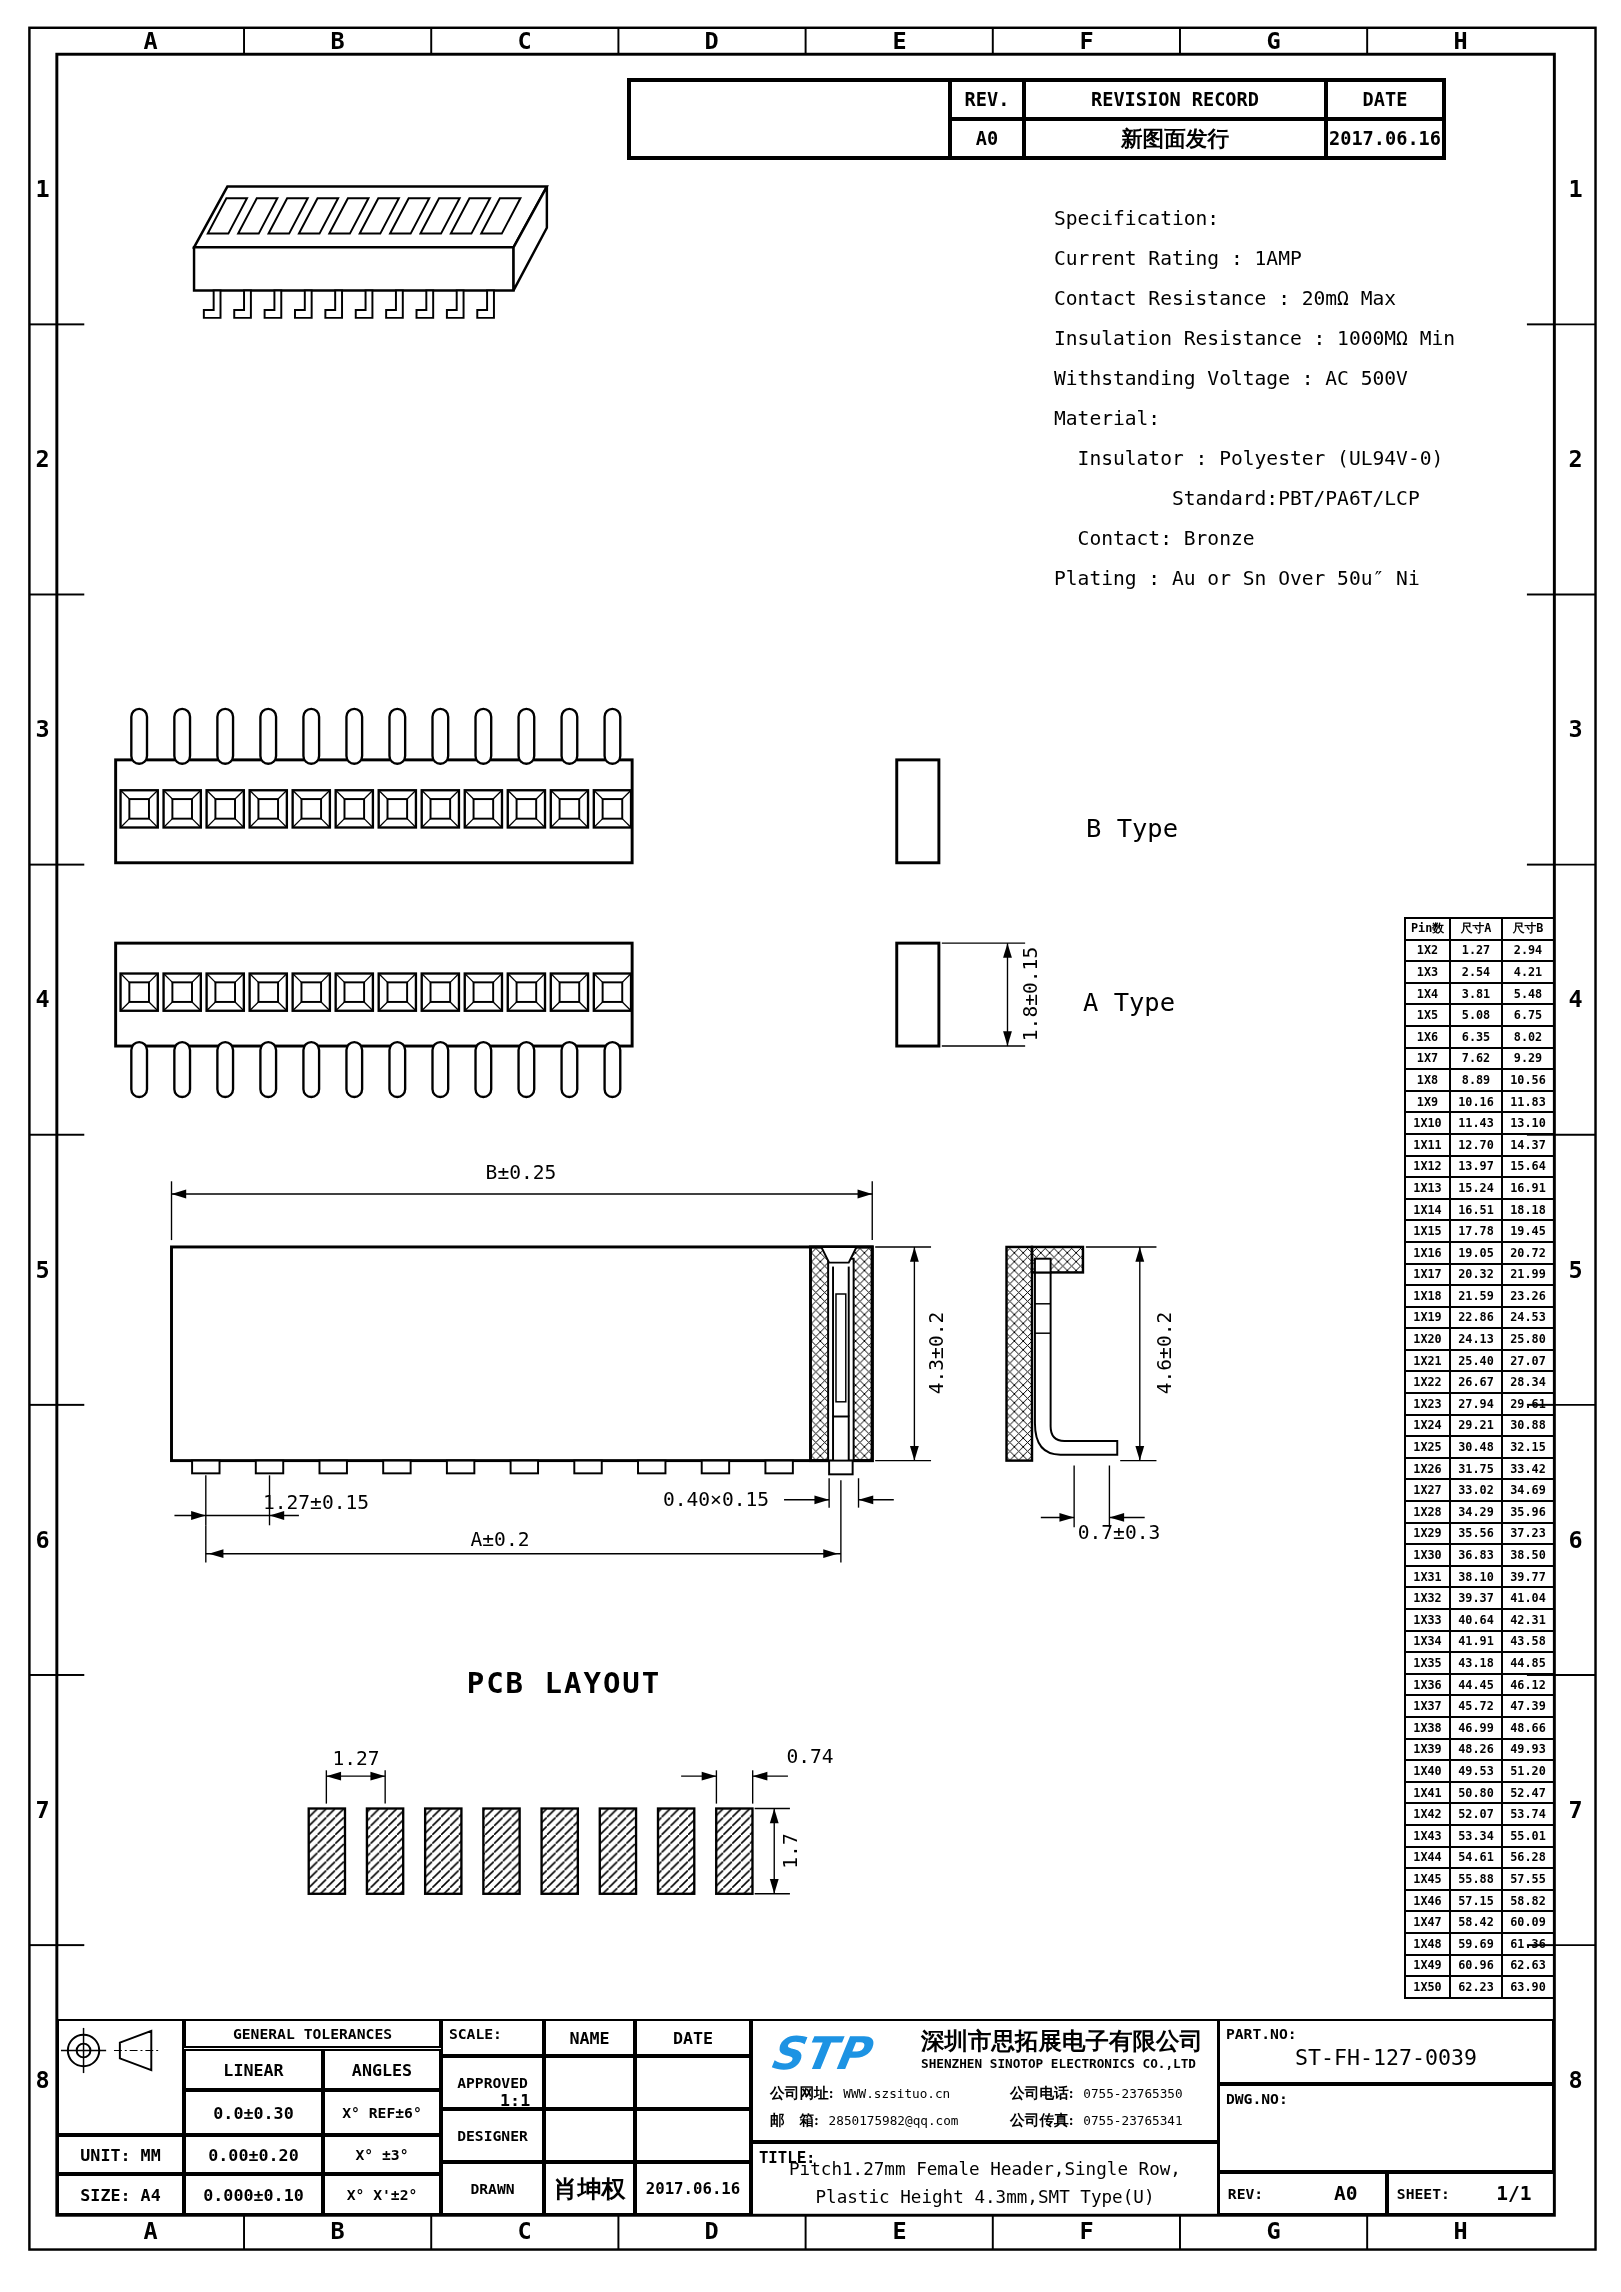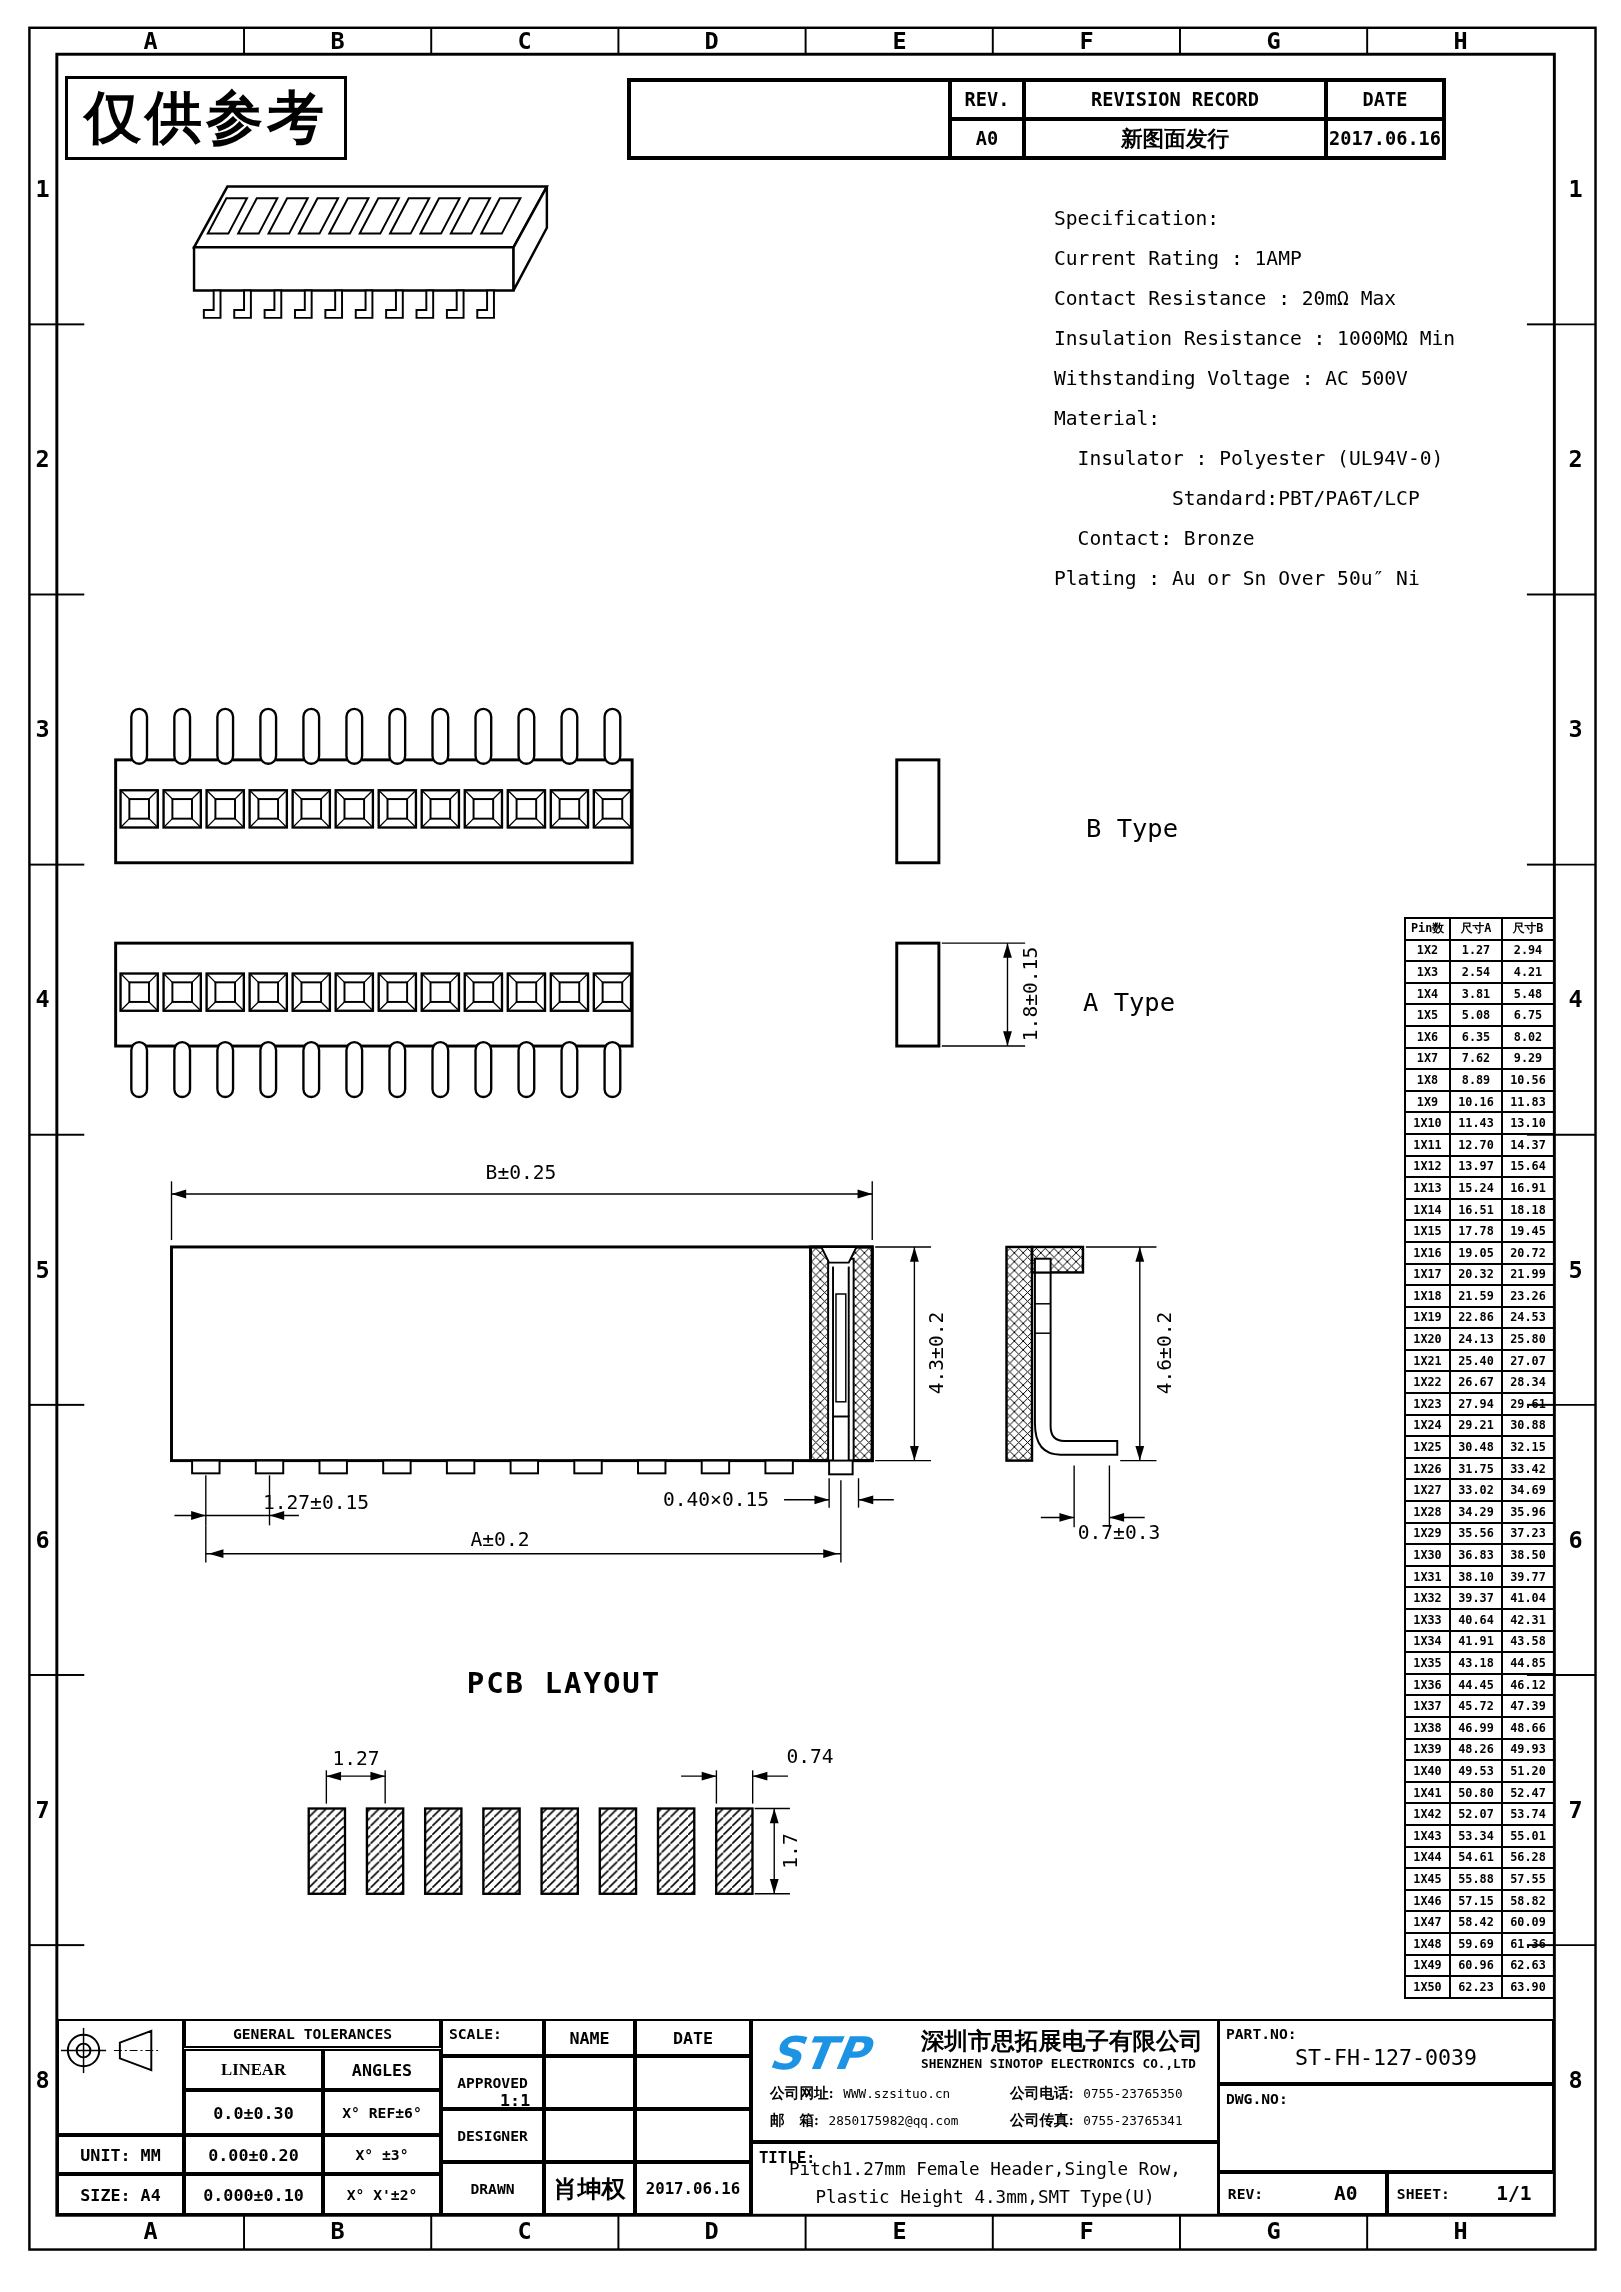--- a/index.html
+++ b/index.html
@@ -415,21 +415,20 @@
         <polygon points="0,0 -15,4.5 -15,-4.5" transform="translate(731,1812) rotate(0)" fill="#000"></polygon>
         <polygon points="0,0 -15,4.5 -15,-4.5" transform="translate(768,1812) rotate(180)" fill="#000"></polygon>
         <line x1="770" y1="1845" x2="806" y2="1845" stroke="#000" stroke-width="1.4"></line>
         <line x1="770" y1="1932" x2="806" y2="1932" stroke="#000" stroke-width="1.4"></line>
         <line x1="790" y1="1845" x2="790" y2="1932" stroke="#000" stroke-width="1.4"></line>
         <polygon points="0,0 -15,4.5 -15,-4.5" transform="translate(790,1845) rotate(-90)" fill="#000"></polygon>
         <polygon points="0,0 -15,4.5 -15,-4.5" transform="translate(790,1932) rotate(90)" fill="#000"></polygon>
       </g>
   </svg>
 
-  <div class="stamp">仅供参考</div>
 
   <div class="revtbl">
     <div class="empty"></div>
     <div>REV.</div>
     <div>REVISION RECORD</div>
     <div>DATE</div>
     <div>A0</div>
     <div style="font-family:'Liberation Serif',serif;font-size:21.6px;">新图面发行</div>
     <div>2017.06.16</div>
   </div>
@@ -726,21 +725,21 @@
     <svg width="108" height="59" viewBox="0 0 110 60">
       <circle cx="25" cy="30" r="16" fill="none" stroke="#000" stroke-width="2"></circle>
       <circle cx="25" cy="30" r="7" fill="none" stroke="#000" stroke-width="2"></circle>
       <line x1="2" y1="30" x2="48" y2="30" stroke="#000" stroke-width="1.5"></line>
       <line x1="25" y1="7" x2="25" y2="53" stroke="#000" stroke-width="1.5"></line>
       <polygon points="62,22 94,10 94,50 62,38" fill="none" stroke="#000" stroke-width="2"></polygon>
       <line x1="56" y1="30" x2="102" y2="30" stroke="#000" stroke-width="1.2" stroke-dasharray="8,3,2,3"></line>
     </svg>
   </div>
   <div class="tb center" style="left:184px;top:2019px;width:257px;height:29px;font-size:14.7px;">GENERAL TOLERANCES</div>
-  <div class="tb center" style="left:184px;top:2049px;width:139px;height:41px;font-family:Liberation Serif, serif;">LINEAR</div>
+  <div class="tb center" style="left:184px;top:2049px;width:139px;height:41px;">LINEAR</div>
   <div class="tb center" style="left:323px;top:2049px;width:118px;height:41px;">ANGLES</div>
   <div class="tb center" style="left:184px;top:2090px;width:139px;height:45px;">0.0±0.30</div>
   <div class="tb center" style="left:323px;top:2090px;width:118px;height:45px;font-size:14.7px;">X° REF±6°</div>
   <div class="tb center" style="left:57px;top:2135px;width:127px;height:39px;">UNIT: MM</div>
   <div class="tb center" style="left:184px;top:2135px;width:139px;height:39px;">0.00±0.20</div>
   <div class="tb center" style="left:323px;top:2135px;width:118px;height:39px;font-size:14.7px;">X° ±3°</div>
   <div class="tb center" style="left:57px;top:2174px;width:127px;height:41px;">SIZE: A4</div>
   <div class="tb center" style="left:184px;top:2174px;width:139px;height:41px;">0.000±0.10</div>
   <div class="tb center" style="left:323px;top:2174px;width:118px;height:41px;font-size:14.7px;">X° X'±2°</div>
 

